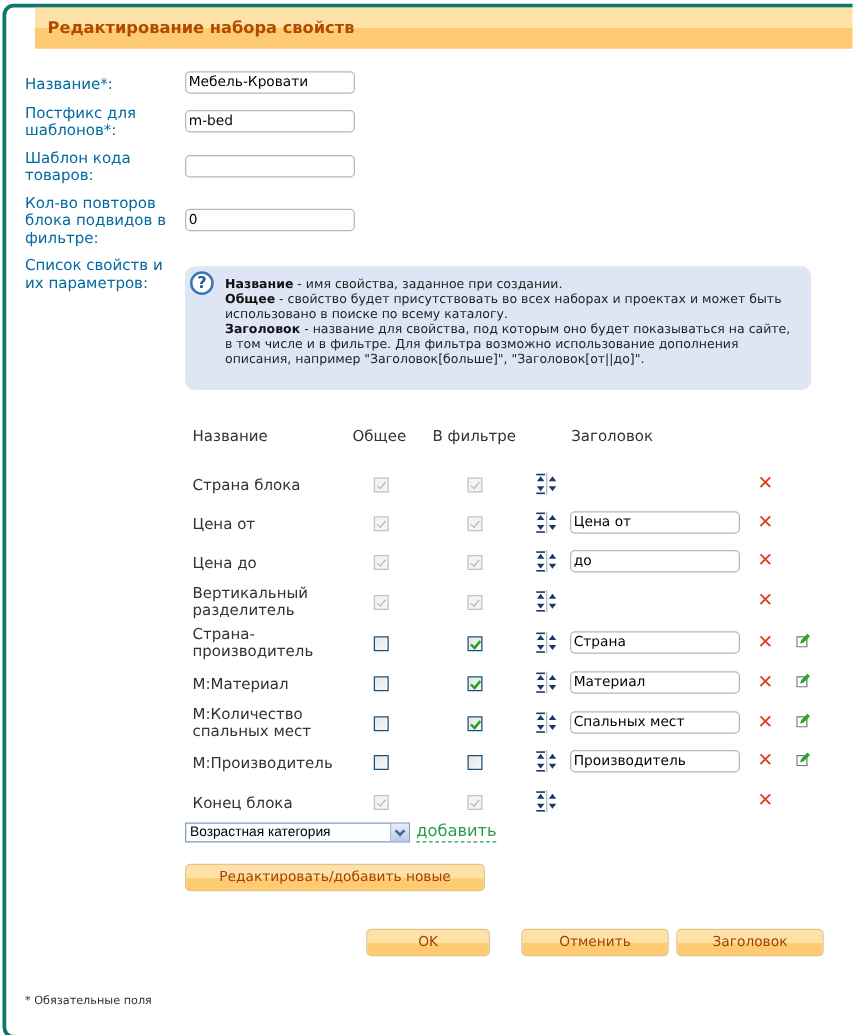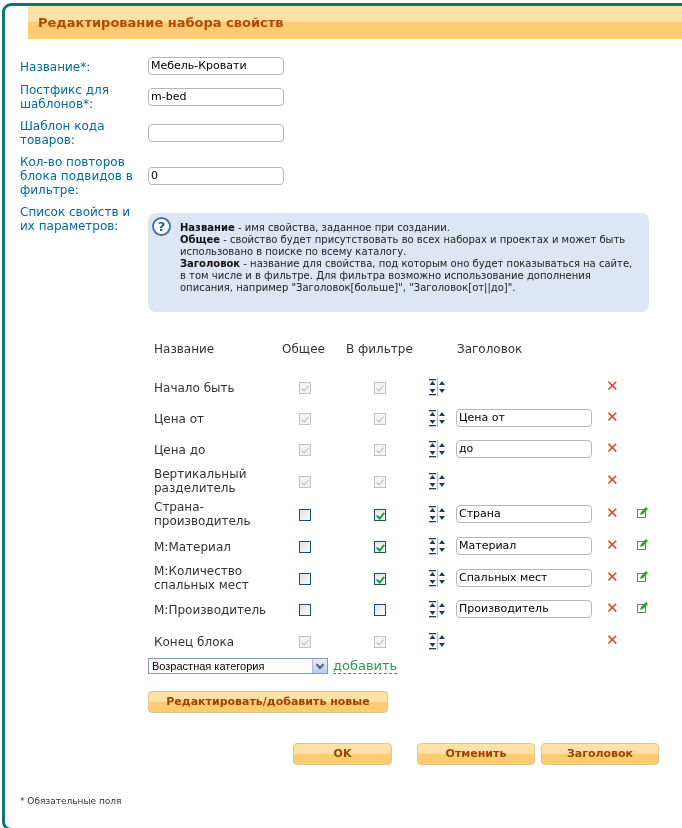--- a/index.html
+++ b/index.html
@@ -17,21 +17,21 @@
   .th { position:absolute; font-size:12px; color:#333; top:342px; }
   .row-name { position:absolute; left:154px; font-size:12px; color:#333; line-height:14px; }
   .cb { position:absolute; width:12px; height:12px; box-sizing:border-box; }
   .cb.dis { border:1px solid #c3c3c3; background:#f4f4f4; }
   .cb.dis::after { content:""; position:absolute; left:3px; top:1px; width:3px; height:6px; border-right:1.5px solid #b8b8b8; border-bottom:1.5px solid #b8b8b8; transform:rotate(40deg); }
   .cb.en { border:1px solid #1c4d7c; background:linear-gradient(135deg,#e4e4e4,#fafafa); }
   .cb.en.on::after { content:""; position:absolute; left:3px; top:1px; width:3px; height:6px; border-right:2px solid #21a121; border-bottom:2px solid #21a121; transform:rotate(40deg); }
   .sort { position:absolute; width:18px; height:18px; }
   .del { position:absolute; width:12px; height:12px; color:#e03c1c; font-size:15px; font-weight:bold; line-height:12px; }
   .edit { position:absolute; width:11px; height:11px; }
-  .btn { position:absolute; height:22px; border:1px solid #e0c590; border-radius:4px; background:linear-gradient(#fee1a6 0 50%, #fecb72 50% 100%); box-sizing:border-box; font-family:"DejaVu Sans", sans-serif; font-size:11px; font-weight:bold; color:#a24000; text-align:center; line-height:20px; cursor:pointer; }
+  .btn { position:absolute; height:22px; border:1px solid #e0c590; border-radius:4px; background:linear-gradient(#fee1a6 0 50%, #fecb72 50% 100%); box-sizing:border-box; font-family:"DejaVu Sans", sans-serif; font-size:11px; font-weight:normal; color:#a24000; text-align:center; line-height:20px; cursor:pointer; }
   .select { position:absolute; left:148px; top:658px; width:180px; height:16px; border:1px solid #7f9db9; background:#fff; box-sizing:border-box; font-family:"Liberation Sans", sans-serif; font-size:11px; line-height:14px; color:#000; padding-left:3px; }
   .select-btn { position:absolute; right:0; top:0; width:15px; height:14px; background:linear-gradient(#e7eefb,#b9c9ec); border-left:1px solid #a8bce6; box-sizing:border-box; }
   .select-btn::after { content:""; position:absolute; left:4px; top:3px; width:4px; height:4px; border-right:2px solid #4d6185; border-bottom:2px solid #4d6185; transform:rotate(45deg); }
   .add-link { position:absolute; left:333px; top:658px; font-size:13px; color:#2a9d4a; border-bottom:1px dashed #2a9d4a; line-height:15px; cursor:pointer; }
   .footnote { position:absolute; left:20px; top:796px; font-size:9px; color:#333; }
 </style>
 </head>
 <body>
 
 <div class="panel">
@@ -76,21 +76,21 @@
   </div>
 </div>
 
 <div class="th" style="left:154px;">Название</div>
 <div class="th" style="left:282px;">Общее</div>
 <div class="th" style="left:346px;">В фильтре</div>
 <div class="th" style="left:457px;">Заголовок</div>
 
 <div id="rows">
     <div>
-      <div class="row-name" style="top: 381px;">Начало быть</div>
+      <div class="row-name" style="top: 381px;">Страна блока</div>
       <div class="cb dis" style="left: 299px; top: 382px;"></div>
       <div class="cb dis" style="left: 374px; top: 382px;"></div>
       <div class="sort" style="left: 428px; top: 378px;"><svg width="18" height="18" viewBox="0 0 18 18">
           <rect x="1" y="1" width="7" height="1.3" fill="#1e3a6a"></rect>
           <polygon points="1.5,7 4.5,3 7.5,7" fill="#1e3a6a"></polygon>
           <polygon points="1.5,11 4.5,15 7.5,11" fill="#1e3a6a"></polygon>
           <rect x="1" y="16" width="7" height="1.3" fill="#1e3a6a"></rect>
           <rect x="9" y="0" width="0.8" height="18" fill="#9aa"></rect>
           <polygon points="11,7 14,3 17,7" fill="#1e3a6a"></polygon>
           <polygon points="11,11 14,15 17,11" fill="#1e3a6a"></polygon>

